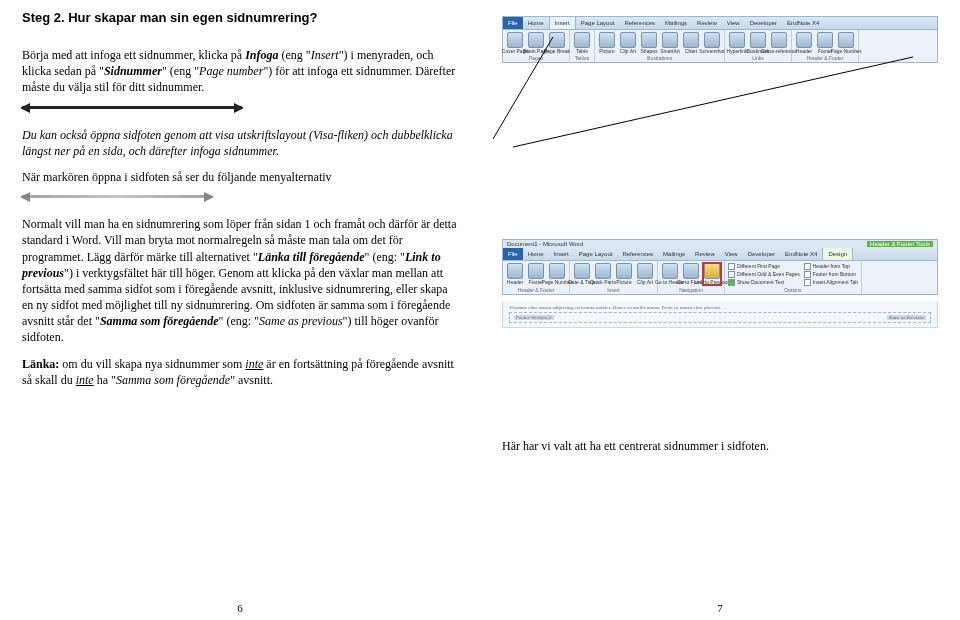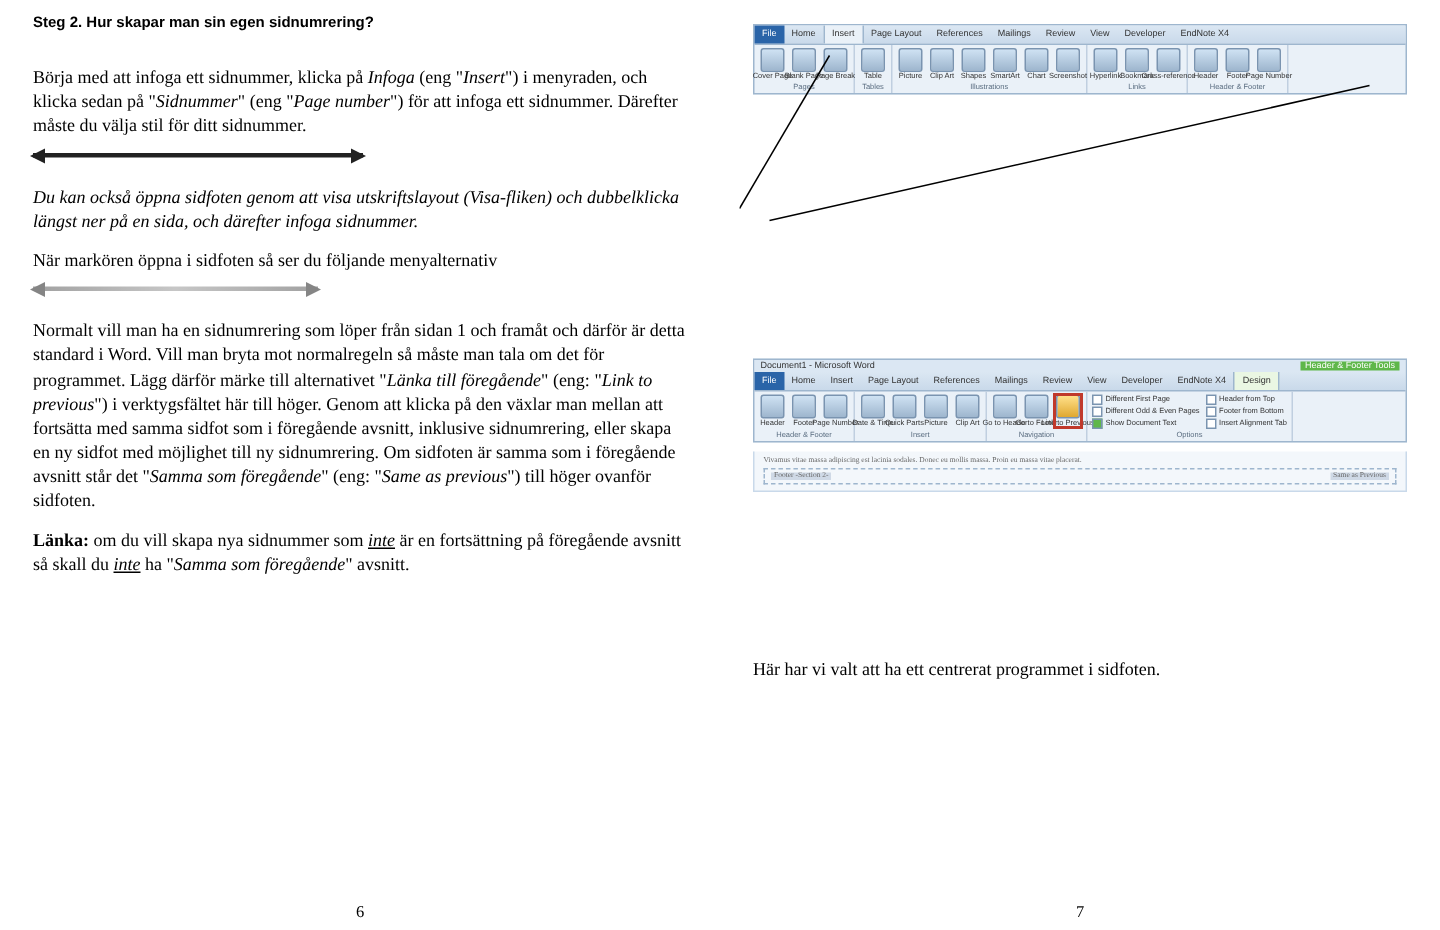--- a/index.html
+++ b/index.html
@@ -20,26 +20,26 @@
   }
   .col {
     width: 480px;
     padding: 10px 22px 0 22px;
     box-sizing: border-box;
     position: relative;
   }
   h2 {
     font-family: Arial, Helvetica, sans-serif;
     font-weight: bold;
-    font-size: 10px;
+    font-size: 13px;
     margin: 0 0 22px 0;
   }
   p { margin: 0 0 10px 0; line-height: 1.35; }
   .italic { font-style: italic; }
-  .bold-italic { font-style: italic; font-weight: normal; }
+  .bold-italic { font-style: italic; font-weight: bold; }
   .arrow {
     position: relative;
     height: 3px;
     background: #222;
     margin: 8px 0 18px 0;
   }
   .arrow:before, .arrow:after {
     content: "";
     position: absolute;
     top: -3px;
@@ -406,17 +406,17 @@
       </div>
     </div>
     <div class="doc-area">
       <div>Vivamus vitae massa adipiscing est lacinia sodales. Donec eu mollis massa. Proin eu massa vitae placerat.</div>
       <div class="sect">
         <span style="background:#cfd9e6;padding:0 2px">Footer -Section 2-</span>
         <span style="background:#cfd9e6;padding:0 2px">Same as Previous</span>
       </div>
     </div>
 
-    <p style="margin-top:110px">Här har vi valt att ha ett centrerat programmet i sidfoten.</p>
+    <p style="margin-top:110px">Här har vi valt att ha ett centrerat sidnummer i sidfoten.</p>
 
     <div class="page-num right">7</div>
   </div>
 </div>
 
 </body></html>

